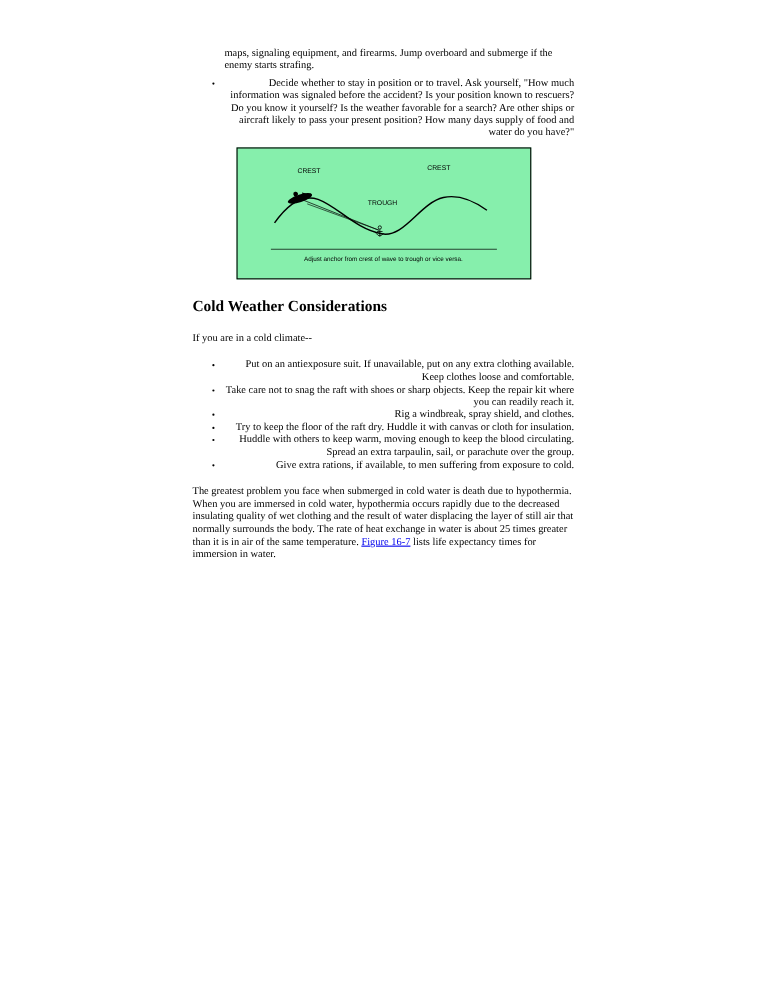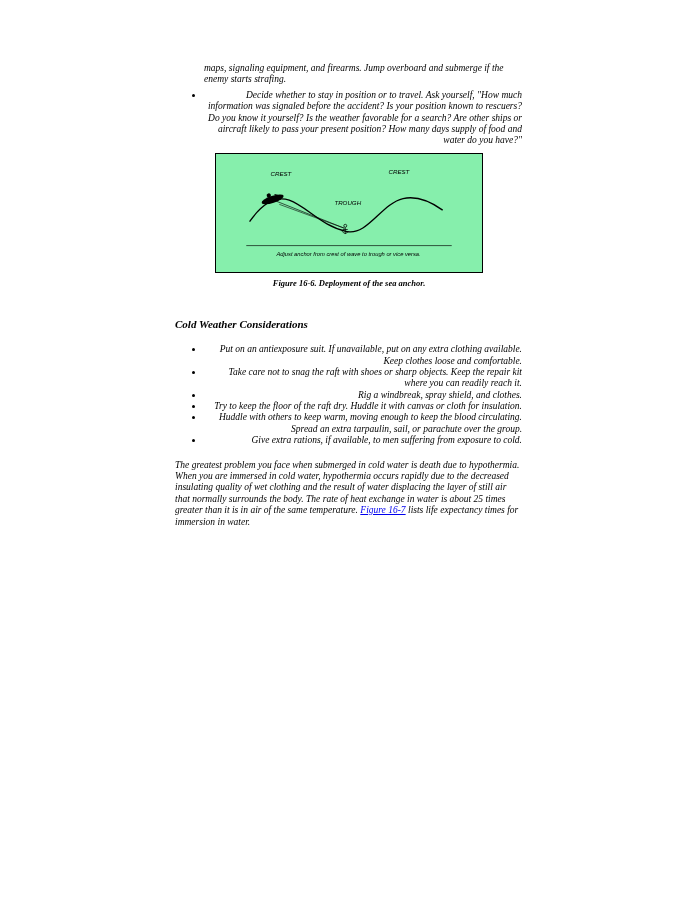--- a/index.html
+++ b/index.html
@@ -7,25 +7,24 @@
   body {
     width: 695px; height: 899px;
     background: #ffffff;
     color: #000000;
     font-family: "Liberation Serif", serif;
     overflow: hidden;
     position: relative;
   }
   .content {
     position: absolute;
-    left: 175px; top: 63px;
+    left: 175px; top: 44px;
     width: 347px;
     font-size: 9.5px;
     line-height: 1.2;
-    font-style: italic;
   }
   .fragment { margin: 0 0 4px 29px; }
   ul.bullets {
     margin: 0; padding: 0 0 0 29px;
     list-style: disc outside;
   }
   ul.bullets li { margin: 0; padding: 0; text-align: right; }
   .figwrap { margin: 6px 0 0 40px; width: 268px; }
   .figbox {
     width: 268px; height: 120px;
@@ -34,23 +33,23 @@
   }
   .figbox svg { display: block; width: 100%; height: 100%; }
   .figcaption {
     width: 268px;
     margin-top: 5px;
     text-align: center;
     font-weight: bold;
     font-size: 8.5px;
   }
   h3.section {
-    font-size: 11px;
+    font-size: 14px;
     font-weight: bold;
-    margin: 30px 0 0 0;
+    margin: 18px 0 0 0;
   }
   p.intro { margin: 14px 0 0 0; }
   ul.cold { margin: 13px 0 0 0; }
   p.closing { margin: 13px 0 0 0; }
   a.figlink { color: #0000ee; text-decoration: underline; cursor: pointer; }
   .svglbl { font-family: "Liberation Sans", sans-serif; font-size: 7.5px; fill: #000; }
   .svgcap { font-family: "Liberation Sans", sans-serif; font-size: 7px; fill: #000; }
 </style>
 </head>
 <body>
@@ -85,25 +84,25 @@
           <circle cx="0" cy="-6" r="1.8" fill="none" stroke="#000" stroke-width="0.9"></circle>
           <line x1="0" y1="-4" x2="0" y2="4" stroke="#000" stroke-width="0.9"></line>
           <line x1="-3" y1="-1.5" x2="3" y2="-1.5" stroke="#000" stroke-width="0.9"></line>
           <path d="M -4 0.5 Q 0 6 4 0.5" fill="none" stroke="#000" stroke-width="0.9"></path>
         </g>
 
         <line x1="8" y1="111" x2="257" y2="111" stroke="#000" stroke-width="0.8"></line>
         <text class="svgcap" x="132" y="124" text-anchor="middle">Adjust anchor from crest of wave to trough or vice versa.</text>
       </svg>
     </div>
-    <div class="figcaption">Figure 16-6. Deployment of the sea anchor.</div>
   </div>
 
   <h3 class="section">Cold Weather Considerations</h3>
 
+  <p class="intro">If you are in a cold climate--</p>
 
   <ul class="bullets cold">
     <li>Put on an antiexposure suit. If unavailable, put on any extra clothing available. Keep clothes loose and comfortable.</li>
     <li>Take care not to snag the raft with shoes or sharp objects. Keep the repair kit where you can readily reach it.</li>
     <li>Rig a windbreak, spray shield, and clothes.</li>
     <li>Try to keep the floor of the raft dry. Huddle it with canvas or cloth for insulation.</li>
     <li>Huddle with others to keep warm, moving enough to keep the blood circulating. Spread an extra tarpaulin, sail, or parachute over the group.</li>
     <li>Give extra rations, if available, to men suffering from exposure to cold.</li>
   </ul>
 

